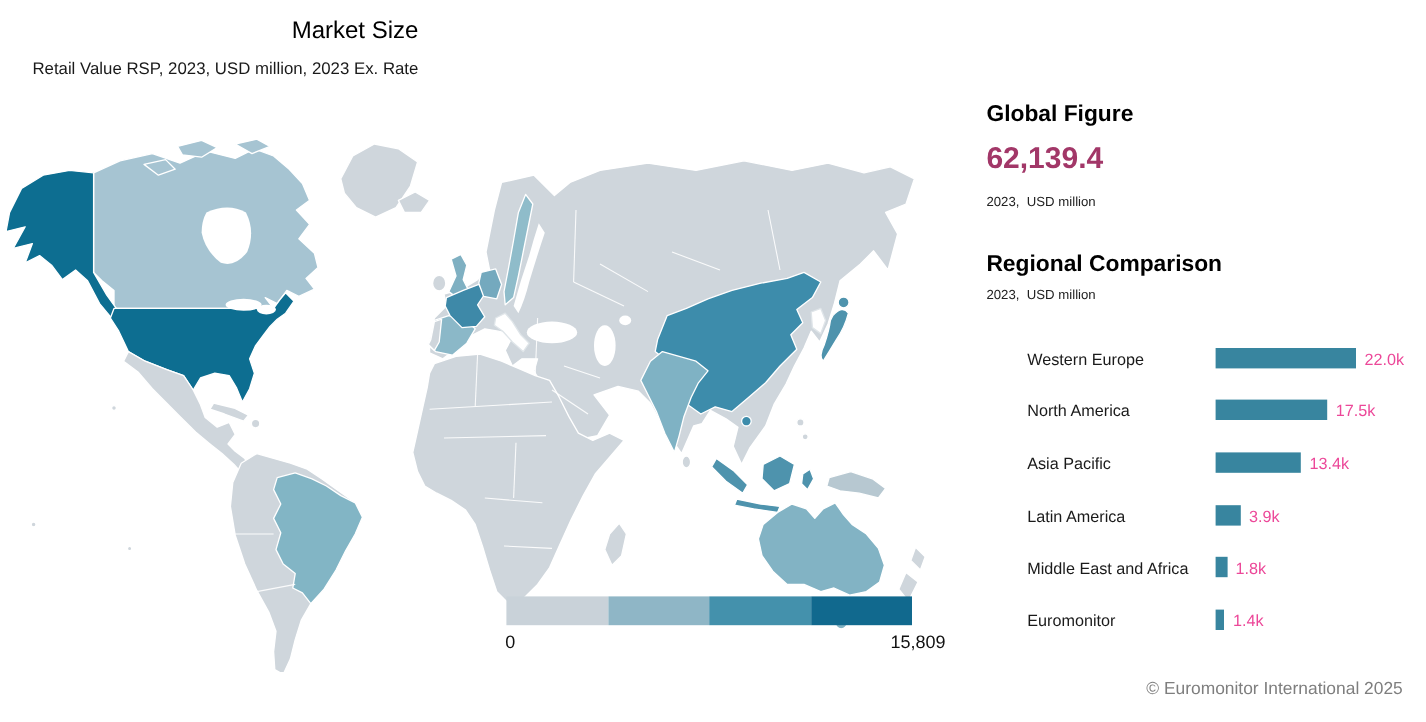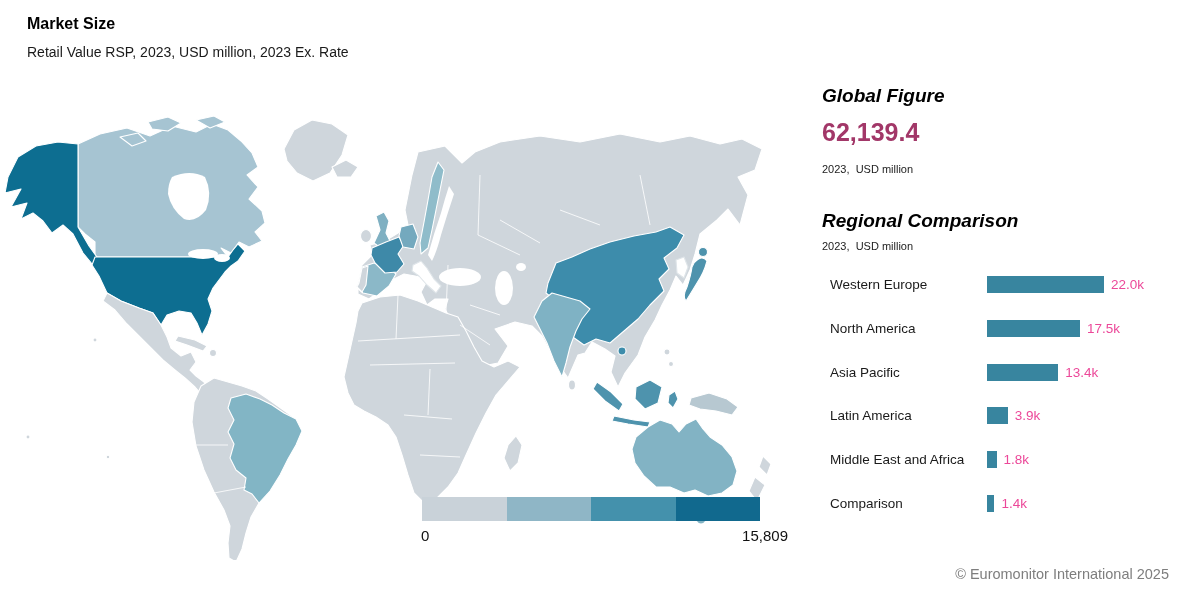--- a/index.html
+++ b/index.html
@@ -3,40 +3,40 @@
 <meta charset="utf-8">
 <style>
   * { margin:0; padding:0; box-sizing:border-box; }
   html,body { background:#fff; }
   body {
     width:1188px; height:602px; position:relative; overflow:hidden;
     font-family:"Liberation Sans","DejaVu Sans",sans-serif; color:#000;
   }
   .header { position:absolute; left:27px; top:10px; }
   .title { font-size:29px; font-weight:700; letter-spacing:-0.3px; line-height:1.25; }
-  .subtitle { font-size:16px; font-weight:700; margin-top:5px; }
+  .subtitle { font-size:20px; font-weight:400; margin-top:5px;text-align:right; }
   .desc { font-size:14px; color:#1a1a1a; margin-top:11px; }
 
   .map-wrap { position:absolute; left:0; top:115px; width:810px; height:445px; }
   .map-wrap svg { display:block; }
 
   .legend { position:absolute; left:422px; top:497px; width:338px; height:24px; display:flex; }
   .legend span { flex:1 1 0; height:100%; }
   .legend-labels { position:absolute; left:421px; top:527px; width:367px; display:flex; justify-content:space-between; }
   .legend-labels div { font-size:15px; color:#111; }
-  .sec-heading { position:absolute; font-size:19px; font-weight:700; color:#000;font-style:italic; }
+  .sec-heading { position:absolute; font-size:19px; font-weight:700; color:#000; }
   .global-heading { left:822px; top:85px; }
   .global-value { position:absolute; left:822px; top:118px; font-size:25px; font-weight:700; }
   .caption { position:absolute; font-size:11px; color:#222; white-space:pre; }
   .global-caption { left:822px; top:163px; }
   .regional-heading { left:822px; top:210px; }
   .regional-caption { left:822px; top:240px; }
 
   .rows { position:absolute; left:830px; top:263px; width:352px; }
-  .row { display:flex; align-items:center; height:43.7px; }
+  .row { display:flex; align-items:flex-end; height:43.7px;margin-left:26px; }
   .row-label { width:157px; font-size:13.5px; color:#1a1a1a; flex:0 0 157px; }
   .bar { height:17px; flex:0 0 auto; }
   .row-value { margin-left:7px; font-size:13.5px; color:#ec4899; }
 
   .footer { position:absolute; right:19px; top:566px; font-size:14.5px; color:#7e7e7e; }
 </style>
 </head>
 <body>
 
 <div class="header">
@@ -168,19 +168,19 @@
     <div class="row-label">Latin America</div>
     <div class="bar" style="width: 20.7409px; background: rgb(56, 133, 159);"></div>
     <div class="row-value">3.9k</div>
   </div>
   <div class="row">
     <div class="row-label">Middle East and Africa</div>
     <div class="bar" style="width: 9.57273px; background: rgb(56, 133, 159);"></div>
     <div class="row-value">1.8k</div>
   </div>
   <div class="row">
-    <div class="row-label">Comparison</div>
+    <div class="row-label">Euromonitor</div>
     <div class="bar" style="width: 7.44545px; background: rgb(56, 133, 159);"></div>
     <div class="row-value">1.4k</div>
   </div>
 </div>
 
 <div class="footer">© Euromonitor International 2025</div>
 
 </body></html>

